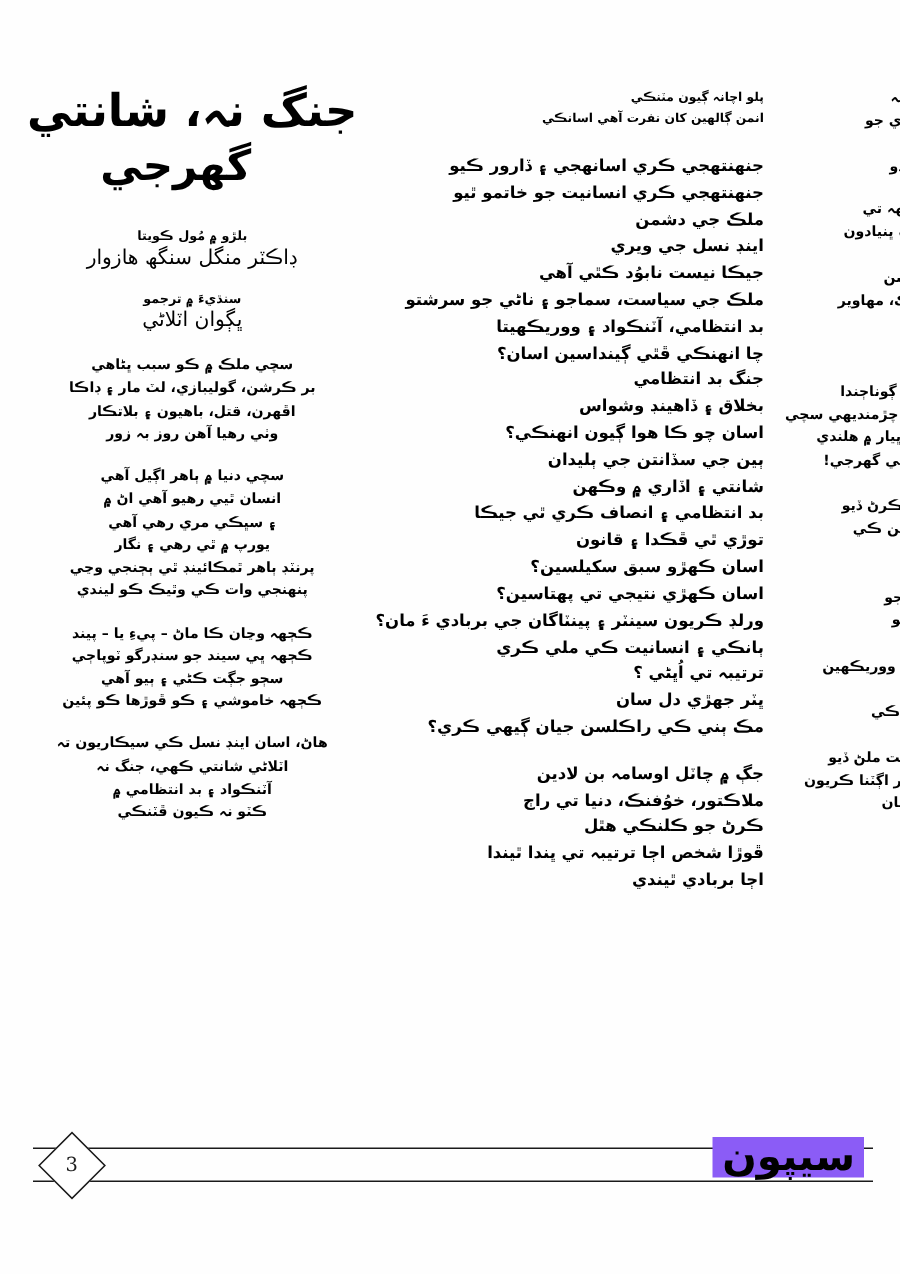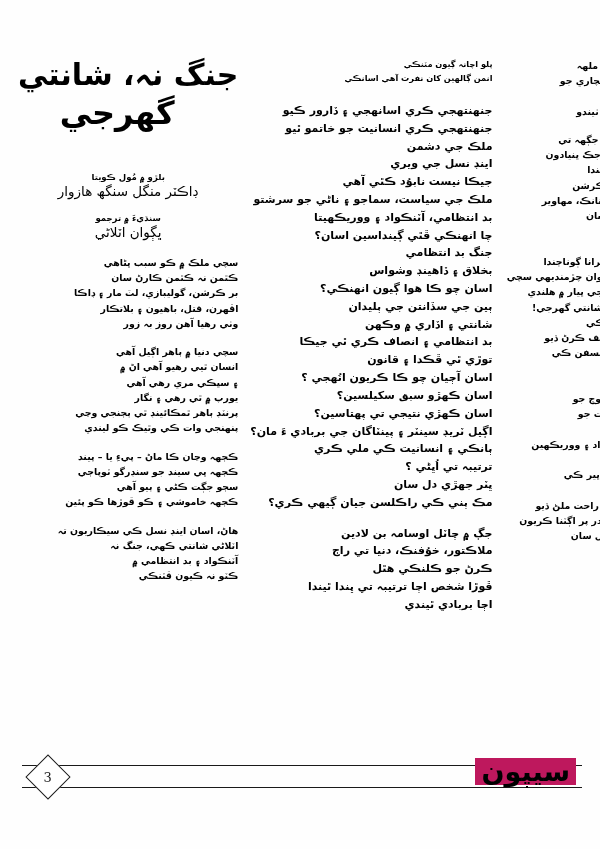--- a/index.html
+++ b/index.html
@@ -54,30 +54,30 @@
   }
   .poem-title-1 {
     font-size: 30px;
     font-weight: bold;
     line-height: 1.12;
     letter-spacing: 0px;
     white-space: nowrap;
     text-align: left;
   }
   .poem-title-2 {
-    font-size: 32px;
+    font-size: 28px;
     font-weight: bold;
     line-height: 1.2;
     text-align: center;
     padding-right: 22px;
     margin-top: 2px;
   }
 
   .credits {
-    margin-top: 40px;
+    margin-top: 26px;
     text-align: center;
     line-height: 1.25;
   }
   .credit-role {
     font-size: 8.5px;
     font-weight: bold;
     letter-spacing: 0px;
   }
   .credit-name {
     font-size: 13.5px;
@@ -90,21 +90,21 @@
   .stanza {
     margin-bottom: 13px;
   }
   .line {
     font-size: 9.6px;
     font-weight: bold;
     line-height: 1.62;
     white-space: nowrap;
     text-align: right;
   }
-  .col-right .line { font-size: 9.4px; }
+  .col-right .line { font-size: 9.4px; text-align: center; }
   .col-mid .line   { font-size: 11px; }
   .col-left .line  { font-size: 9.4px; }
 
   .col-right .stanza-first { margin-top: 4px; }
 
   
   .intro-lines {
     text-align: right;
     margin-bottom: 16px;
   }
@@ -149,21 +149,21 @@
     line-height: 1;
   }
 
   .masthead-name {
     position: absolute;
     right: 6px;
     top: 1px;
     font-size: 27px;
     font-weight: bold;
     line-height: 1;
-    background: #be185d;
+    background: #8b5cf6;
     padding: 0 6px;
     direction: rtl;
     z-index: 3;
   }
 </style>
 </head>
 <body>
 
 <div class="page">
 
@@ -183,21 +183,20 @@
         </div>
         <div class="credit-group">
           <div class="credit-role">سنڌيءَ ۾ ترجمو</div>
           <div class="credit-name">ڀڳوان اٽلاڻي</div>
         </div>
       </div>
 
       <div>
         <div class="stanza stanza-first">
           <div class="line">سچي ملڪ ۾ ڪو سبب ڀڻاهي</div>
-          <div class="line">ڪٿمن نہ ڪٿمن ڪارڻ سان</div>
           <div class="line">بر ڪرشن، گوليبازي، لٽ مار ۽ ڊاڪا</div>
           <div class="line">اڦهرن، قتل، باهيون ۽ بلاتڪار</div>
           <div class="line">وٺي رهيا آهن روز بہ زور</div>
         </div>
         <div class="stanza">
           <div class="line">سچي دنيا ۾ ٻاهر اڳيل آهي</div>
           <div class="line">انسان ٿيي رهيو آهي اڻ ۾</div>
           <div class="line">۽ سڀڪي مري رهي آهي</div>
           <div class="line">يورپ ۾ ٿي رهي ۽ نگار</div>
           <div class="line">پرنٽڊ ٻاهر ٿمڪائينڊ ٿي ٻڄنجي وڃي</div>
@@ -234,24 +233,23 @@
         <div class="line">ملڪ جي سياست، سماجو ۽ ناڻي جو سرشتو</div>
         <div class="line">بد انتظامي، آٽنڪواد ۽ ووريڪهيتا</div>
         <div class="line">چا انهنڪي ڦٿي ڳينداسين اسان؟</div>
         <div class="line">جنگ  بد انتظامي</div>
         <div class="line">بخلاق ۽ ڏاهينڊ وشواس</div>
         <div class="line">اسان چو ڪا هوا ڳيون انهنڪي؟</div>
         <div class="line">ٻين جي سڏانتن جي ٻليدان</div>
         <div class="line">شانتي ۽ اڏاري ۾ وڪهن</div>
         <div class="line">بد انتظامي ۽ انصاف ڪري ٿي جيڪا</div>
         <div class="line">توڙي ٿي ڦڪدا ۽ قانون</div>
-        <div class="line">اسان آڄيان چو ڪا ڪريون انُهجي ؟</div>
         <div class="line">اسان ڪهڙو سبق سکيلسين؟</div>
         <div class="line">اسان ڪهڙي نتيجي تي پهتاسين؟</div>
-        <div class="line">اڳيل ٽريڊ سينٽر ۽ پينٽاگان جي بربادي ءَ مان؟</div>
+        <div class="line">ورلڊ ڪريون سينٽر ۽ پينٽاگان جي بربادي ءَ مان؟</div>
         <div class="line">ٻانڪي ۽ انسانيت ڪي ملي ڪري</div>
         <div class="line">ترتيبہ تي اُڀڻي ؟</div>
         <div class="line">ڀٽر جهڙي دل سان</div>
         <div class="line">مڪ ٻني ڪي راڪلسن جيان ڳيهي ڪري؟</div>
       </div>
 
       <div class="stanza">
         <div class="line">جڳ ۾ چاٽل اوسامہ بن لادين</div>
         <div class="line">ملاڪتور، خوُفنڪ، دنيا تي راڄ</div>
         <div class="line">ڪرڻ جو ڪلنڪي هٿل</div>

